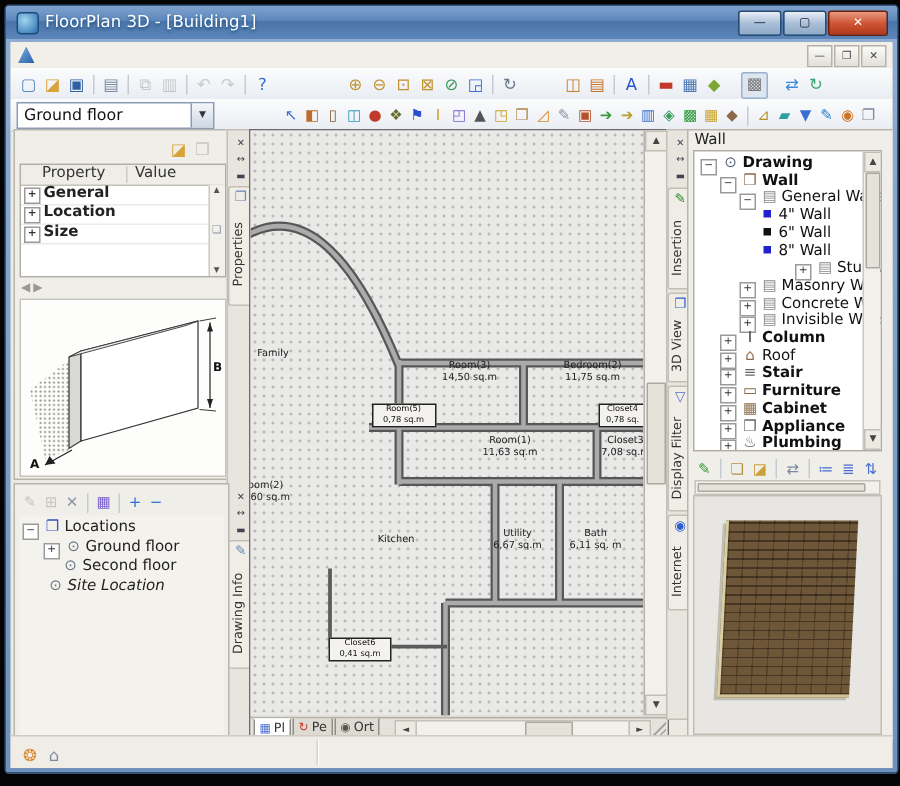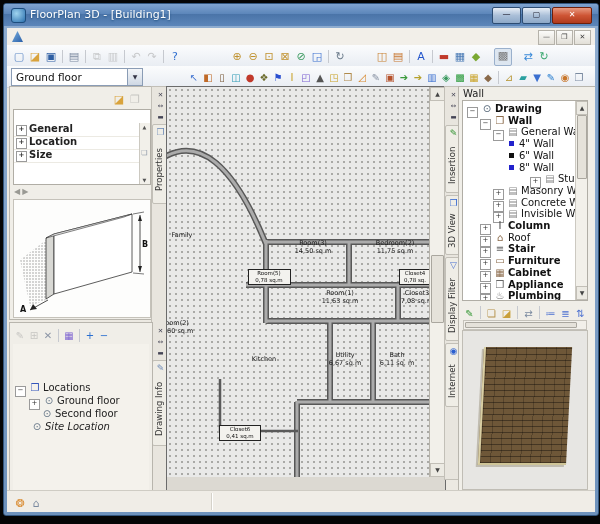--- a/index.html
+++ b/index.html
@@ -56,21 +56,21 @@
   #lstrip{left:144px;top:58px;height:406px;}
   #rstrip{left:437px;top:58px;height:392px;}
   .dockb{position:absolute;left:2px;width:11px;height:10px;font-size:6.5px;line-height:10px;text-align:center;color:#445;border:1px solid transparent;}
   .vicon{position:absolute;left:1px;width:13px;text-align:center;font-size:9px;}
   .vlabel{position:absolute;left:1px;width:13px;writing-mode:vertical-rl;transform:rotate(180deg);font-size:8.5px;color:#333;text-align:center;}
   .vtabgrp{position:absolute;left:0;width:14px;background:#efede6;border:1px solid #c2bfb7;border-radius:2px 0 0 2px;}
   
   #loctb{position:absolute;left:3px;top:2px;}
   #loctb .ti{width:14px;height:14px;line-height:14px;font-size:10px;}
   .ltree{position:absolute;left:3px;top:21px;right:3px;bottom:3px;background:#f4f2ec;font-size:10px;color:#222;}
-  .lrow{position:absolute;left:2px;height:13px;white-space:nowrap;margin-top:36px;}
+  .lrow{position:absolute;left:2px;height:13px;white-space:nowrap;}
   .lrow .exp{position:relative;display:inline-block;margin-right:3px;top:1px;}
   .tglyph{display:inline-block;width:12px;text-align:center;margin-right:2px;}
   
   .statusbar{position:absolute;left:0;right:0;bottom:0;height:21px;background:#f0ede7;border-top:1px solid #cfccc4;}
   #stico{position:absolute;left:5px;top:2px;}
   .stsep{position:absolute;left:204px;top:2px;bottom:2px;width:1px;background:#d5d2ca;border-right:1px solid #fff;}
   
   #child{position:absolute;left:159px;top:58px;width:278px;height:406px;border:1px solid #6b6b6b;background:#dcd9d2;}
   #canvas{position:absolute;left:0;top:0;width:262px;height:390px;background-color:#e9e9e8;background-image:radial-gradient(circle,#a9a9a6 0.8px,transparent 0.9px);background-size:6px 6px;overflow:hidden;}
   #walls{position:absolute;left:0;top:0;}
@@ -136,20 +136,25 @@
       <div class="combo" style="left:4px;top:2px;width:130px;height:16px;">
         <span class="cval">Ground floor</span>
         <span class="cbtn">▼</span>
       </div>
       <span id="tb2icons"><span class="ti" style="color: rgb(58, 111, 208);">↖</span><span class="ti" style="color: rgb(192, 106, 40);">◧</span><span class="ti" style="color: rgb(122, 90, 58);">▯</span><span class="ti" style="color: rgb(46, 155, 181);">◫</span><span class="ti" style="color: rgb(193, 57, 43);">●</span><span class="ti" style="color: rgb(106, 106, 42);">❖</span><span class="ti" style="color: rgb(42, 79, 208);">⚑</span><span class="ti" style="color: rgb(201, 162, 39);">I</span><span class="ti" style="color: rgb(122, 95, 208);">◰</span><span class="ti" style="color: rgb(85, 85, 85);">▲</span><span class="ti" style="color: rgb(201, 162, 39);">◳</span><span class="ti" style="color: rgb(176, 138, 74);">❒</span><span class="ti" style="color: rgb(217, 138, 47);">◿</span><span class="ti" style="color: rgb(138, 148, 165);">✎</span><span class="ti" style="color: rgb(181, 81, 42);">▣</span><span class="ti" style="color: rgb(58, 154, 58);">➔</span><span class="ti" style="color: rgb(181, 160, 42);">➔</span><span class="ti" style="color: rgb(58, 111, 208);">▥</span><span class="ti" style="color: rgb(58, 154, 95);">◈</span><span class="ti" style="color: rgb(42, 154, 58);">▩</span><span class="ti" style="color: rgb(201, 162, 39);">▦</span><span class="ti" style="color: rgb(138, 106, 74);">◆</span><span class="tsep"></span><span class="ti" style="color: rgb(181, 146, 42);">⊿</span><span class="ti" style="color: rgb(42, 160, 160);">▰</span><span class="ti" style="color: rgb(58, 111, 208);">▼</span><span class="ti" style="color: rgb(42, 127, 208);">✎</span><span class="ti" style="color: rgb(201, 118, 42);">◉</span><span class="ti" style="color: rgb(122, 138, 160);">❐</span></span>
     </div>
 
     <div class="panel" id="propspanel">
       <span id="propbtns" style="position:absolute;left:101px;top:2px;"><span class="ti" style="color: rgb(217, 163, 60);">◪</span><span class="ti dis" style="color: rgb(138, 148, 165);">❐</span><span class="ti dis" style="color: rgb(138, 148, 165);">❏</span></span>
       <div class="pgrid">
+        <div class="pgh">
+          <span class="c1">Property</span>
+          <span class="vd"></span>
+          <span class="c2">Value</span>
+        </div>
         <div class="prow" style="top:13px;">
           <span class="exp" style="left:2px;top:2px;">+</span>
           <span class="lbl">General</span>
         </div>
         <div class="prow" style="top:26px;">
           <span class="exp" style="left:2px;top:2px;">+</span>
           <span class="lbl">Location</span>
         </div>
         <div class="prow" style="top:39px;">
           <span class="exp" style="left:2px;top:2px;">+</span>
@@ -244,20 +249,29 @@
               <div class="room" style="left: 97px; top: 268px;">Kitchen</div>
               <div class="room" style="left: 178px; top: 264px;">Utility<br>6,67 sq.m</div>
               <div class="room" style="left: 230px; top: 264px;">Bath<br>6,11 sq. m</div>
               <div class="roombox" style="left: 52px; top: 338px; width: 40px;">Closet6<br>0,41 sq.m</div>
             </div>
       </div>
       <div id="cvs">
         <span class="sbarrow" style="left:0;top:0;">▲</span>
         <div class="sbthumb" style="left:1px;top:168px;width:11px;height:66px;"></div>
         <span class="sbarrow" style="left:0;bottom:0;">▼</span>
+      </div>
+      <div id="bottomrow">
+        <span id="viewtabs" style="position:absolute;left:2px;top:0;"><span class="vtabbtn active"><span class="tic" style="color: rgb(74, 111, 208);">▦</span><span>Pl</span></span><span class="vtabbtn"><span class="tic" style="color: rgb(192, 57, 43);">↻</span><span>Pe</span></span><span class="vtabbtn"><span class="tic" style="color: rgb(85, 85, 85);">◉</span><span>Ort</span></span></span>
+        <span class="sbarrow" style="left:96px;top:1px;">◄</span>
+        <div style="position:absolute;left:110px;top:1px;width:141px;height:12px;background:#f2f0ea;border:1px solid #c5c2ba;">
+          <div class="sbthumb" style="left:72px;top:0px;width:30px;height:10px;"></div>
+        </div>
+        <span class="sbarrow" style="left:252px;top:1px;">►</span>
+        <div class="grip"></div>
       </div>
     </div>
 
     <div class="vstrip" id="rstrip">
       <span class="dockb" style="top:2px;">✕</span>
       <span class="dockb" style="top:13px;">↔</span>
       <span class="dockb" style="top:24px;">▬</span>
       <div class="vtabgrp" style="top:38px;height:66px;">
         <span class="vicon" style="top: 2px; color: rgb(42, 143, 42);" id="rsi0">✎</span>
         <span class="vlabel" style="top:15px;height:48px;">Insertion</span>

